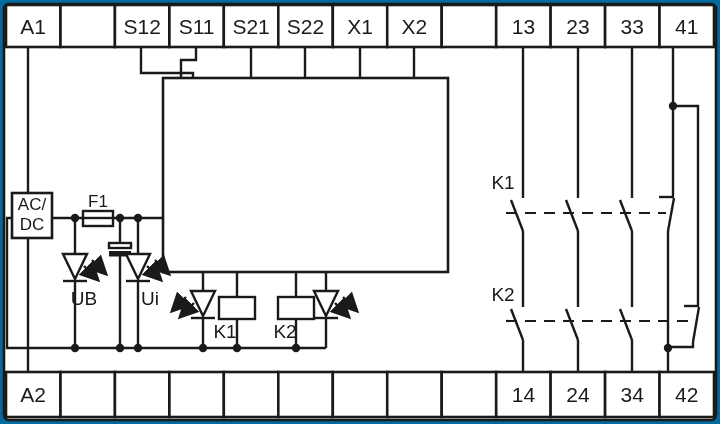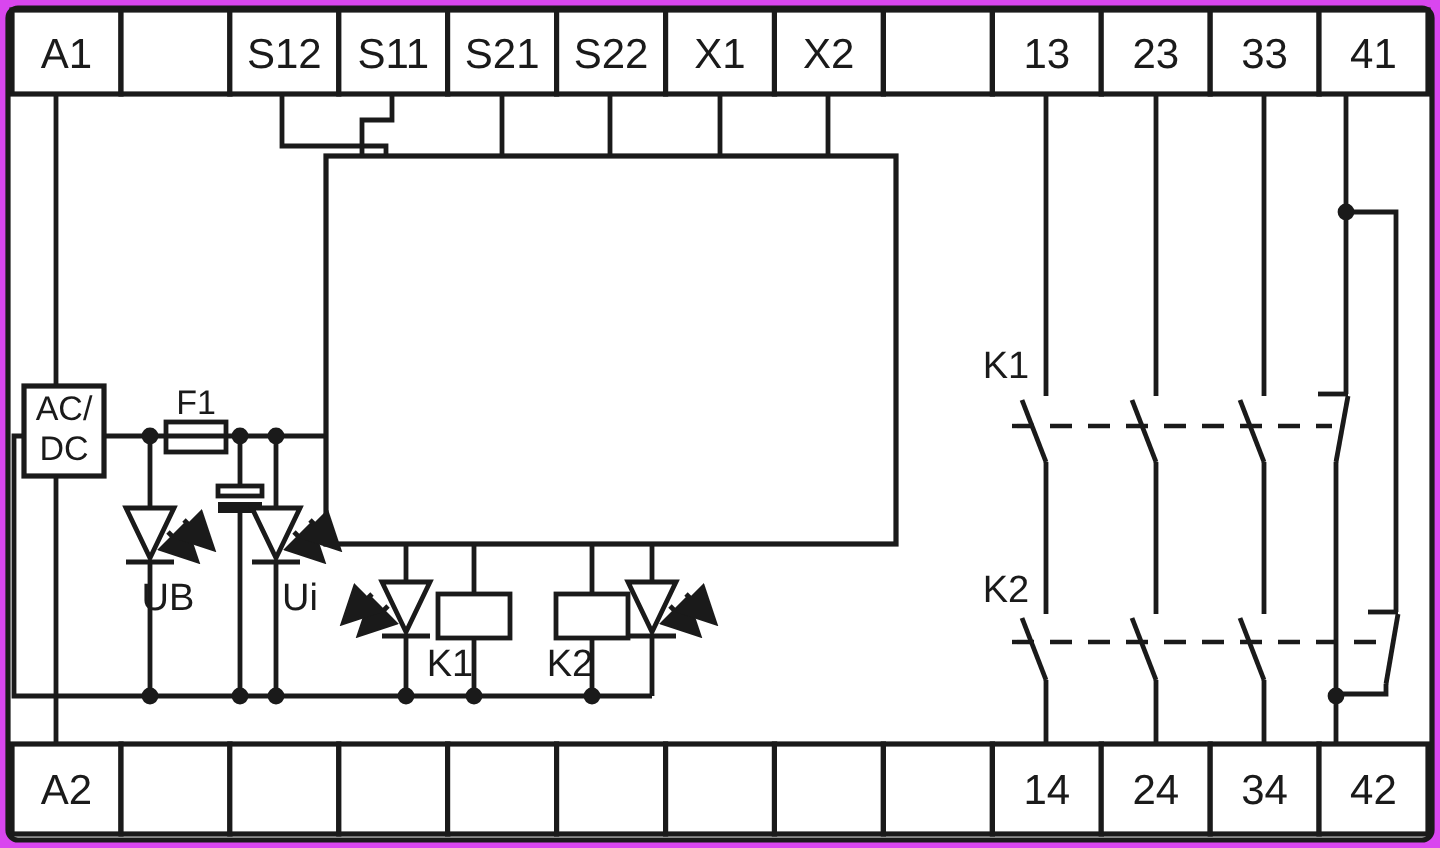--- a/index.html
+++ b/index.html
@@ -1,16 +1,16 @@
 <!DOCTYPE html>
 <html><head>
 <meta charset="utf-8">
 <style>
   html,body{margin:0;padding:0;background:#ffffff;}
-  .stage{position:relative;width:720px;height:424px;background:#d946ef;overflow:hidden;text-align:right;}
+  .stage{position:relative;width:720px;height:424px;background:#0369a1;overflow:hidden;text-align:right;}
   svg{position:absolute;left:0;top:0;}
   text{font-family:"Liberation Sans","DejaVu Sans",sans-serif;fill:#1a1a1a;}
   .tlabel{font-size:21px;}
   .slabel{font-size:19px;}
   .xslabel{font-size:17px;}
   .wire{stroke:#1a1a1a;stroke-width:2.4;fill:none;}
   .thick{stroke:#1a1a1a;stroke-width:2.6;fill:#ffffff;}
   .dash{stroke:#1a1a1a;stroke-width:2.2;fill:none;stroke-dasharray:11 8;}
   .dot{fill:#1a1a1a;stroke:none;}
   .sym{stroke:#1a1a1a;stroke-width:2.4;fill:#ffffff;}

